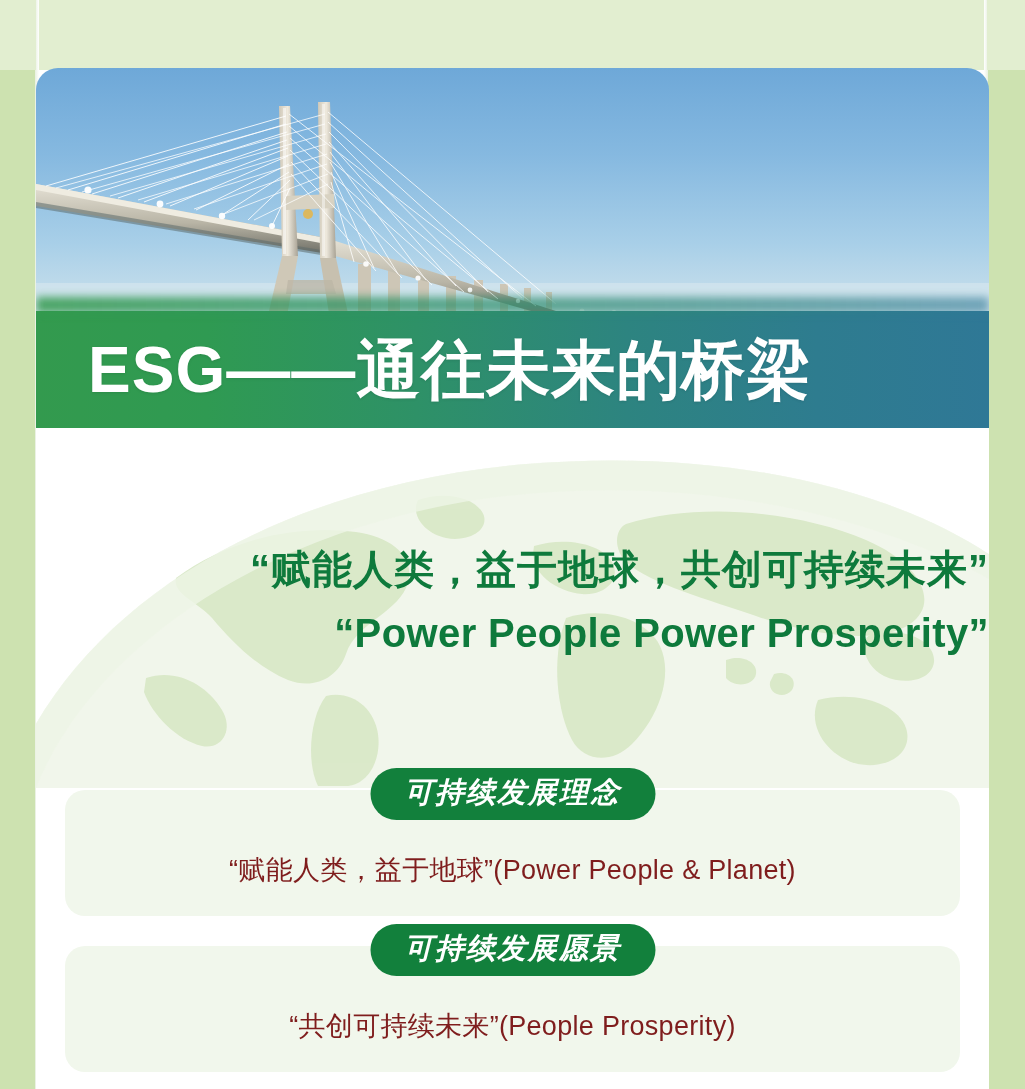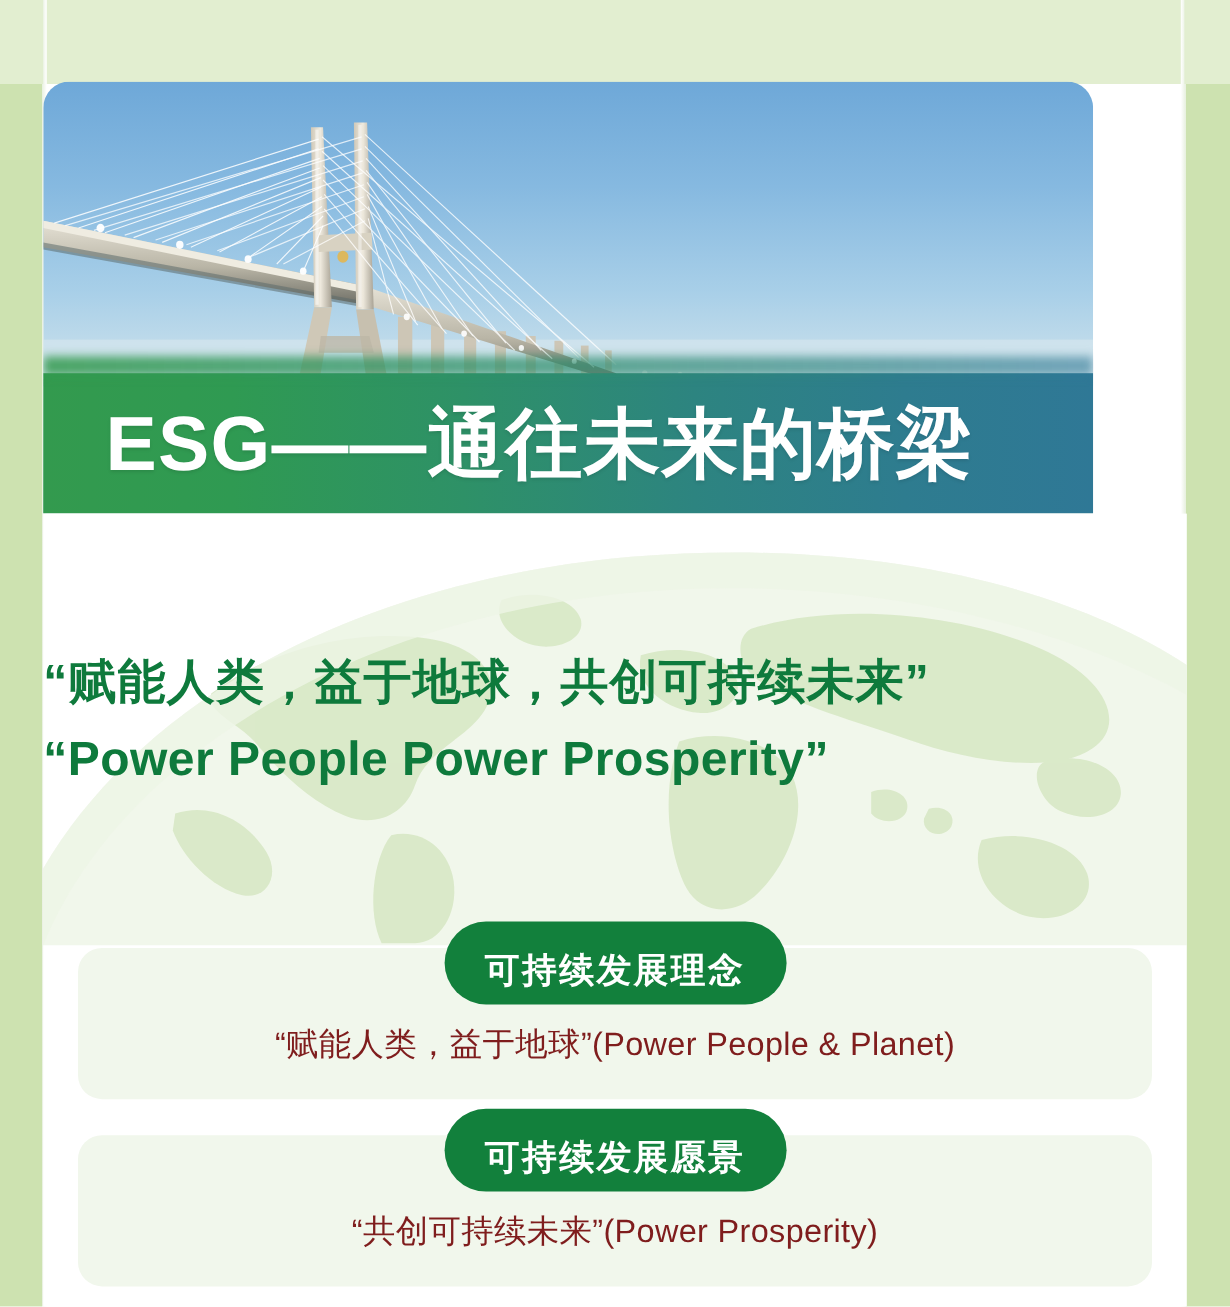--- a/index.html
+++ b/index.html
@@ -40,21 +40,21 @@
     background:#e2eed0;
     z-index:1;
   }
   .top-fill-l { position:absolute; left:0; top:0; width:36px; height:70px; background:#e2eed0; z-index:3;}
   .top-fill-r { position:absolute; right:0; top:0; width:38px; height:70px; background:#e2eed0; z-index:3;}
 
   
   .hero {
     position:absolute;
     left:36px; top:68px;
-    width:875px; height:360px;
+    width:953px; height:360px;
     border-radius:22px 22px 0 0;
     overflow:hidden;
     z-index:4;
   }
   .hero-photo { position:absolute; inset:0; }
   .hero-photo svg { display:block; width:100%; height:100%; }
 
   .hero-banner {
     position:absolute; left:0; right:0; bottom:0; height:117px;
     background:linear-gradient(90deg,
@@ -95,21 +95,21 @@
   .globe {
     position:absolute; left:-10px; top:0px;
     width:975px; height:360px;
     opacity:1;
     pointer-events:none;
   }
   .globe svg { display:block; width:100%; height:100%; }
 
   .quote-block {
     position:absolute; left:0; right:0; top:116px;
-    text-align:left;
+    text-align:right;
     z-index:2;
   }
   .quote-cn {
     color:#0e7a3c;
     font-size:40px;
     font-weight:700;
     letter-spacing:1px;
     line-height:1.25;
     white-space:nowrap;
   }
@@ -137,23 +137,24 @@
   .pill {
     position:absolute;
     left:50%; transform:translateX(-50%);
     top:-22px;
     background:#12803c;
     color:#ffffff;
     font-size:29px;
     font-weight:700;
     letter-spacing:2px;
     border-radius:999px;
-    padding:26px 34px 11px;
+    padding:9px 34px 11px;
     white-space:nowrap;
     line-height:1.1;
+    font-style:italic;
   }
   .card-text {
     position:absolute;
     left:0; right:0; top:62px;
     text-align:center;
     color:#7f1d1d;
     font-size:27px;
     font-weight:500;
     letter-spacing:.3px;
     white-space:nowrap;
@@ -404,17 +405,17 @@
       <div class="quote-en">“Power People Power Prosperity”</div>
     </div>
 
     <div class="card card-1">
       <div class="pill">可持续发展理念</div>
       <div class="card-text">“赋能人类，益于地球”(Power People &amp; Planet)</div>
     </div>
 
     <div class="card card-2">
       <div class="pill">可持续发展愿景</div>
-      <div class="card-text">“共创可持续未来”(Power Prosperity)</div>
+      <div class="card-text">“共创可持续未来”(People Prosperity)</div>
     </div>
 
   </div>
 </div>
 
 </body></html>

